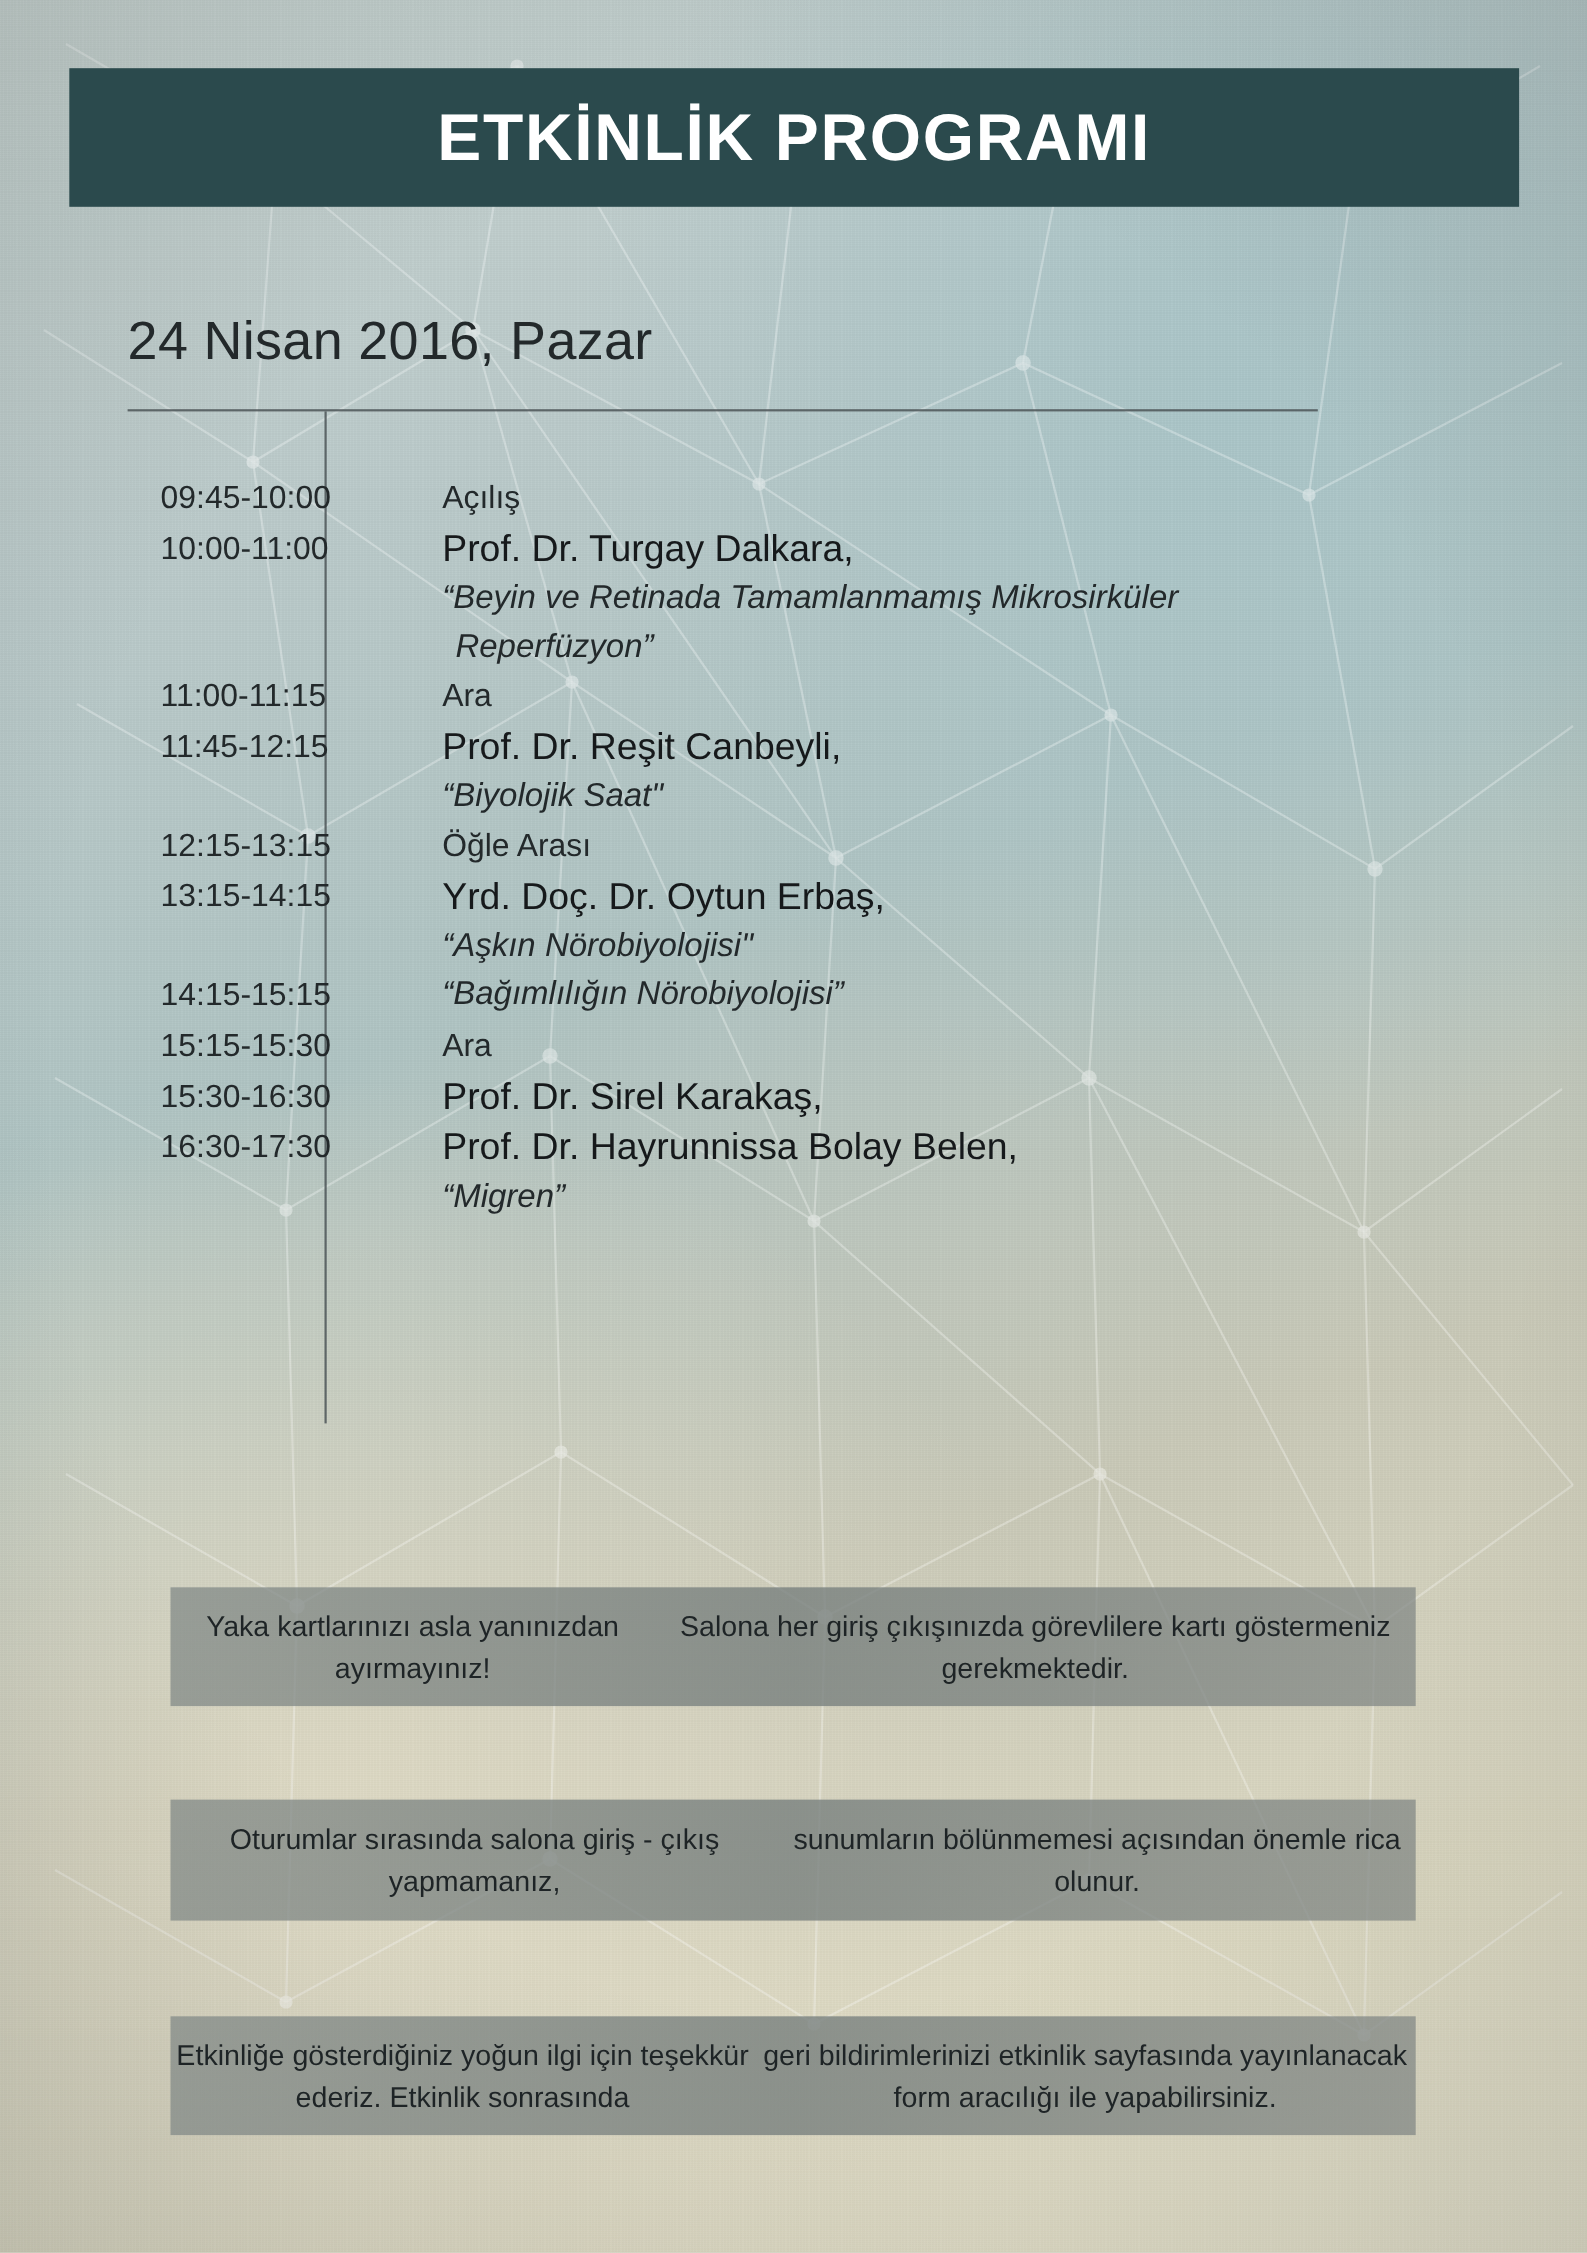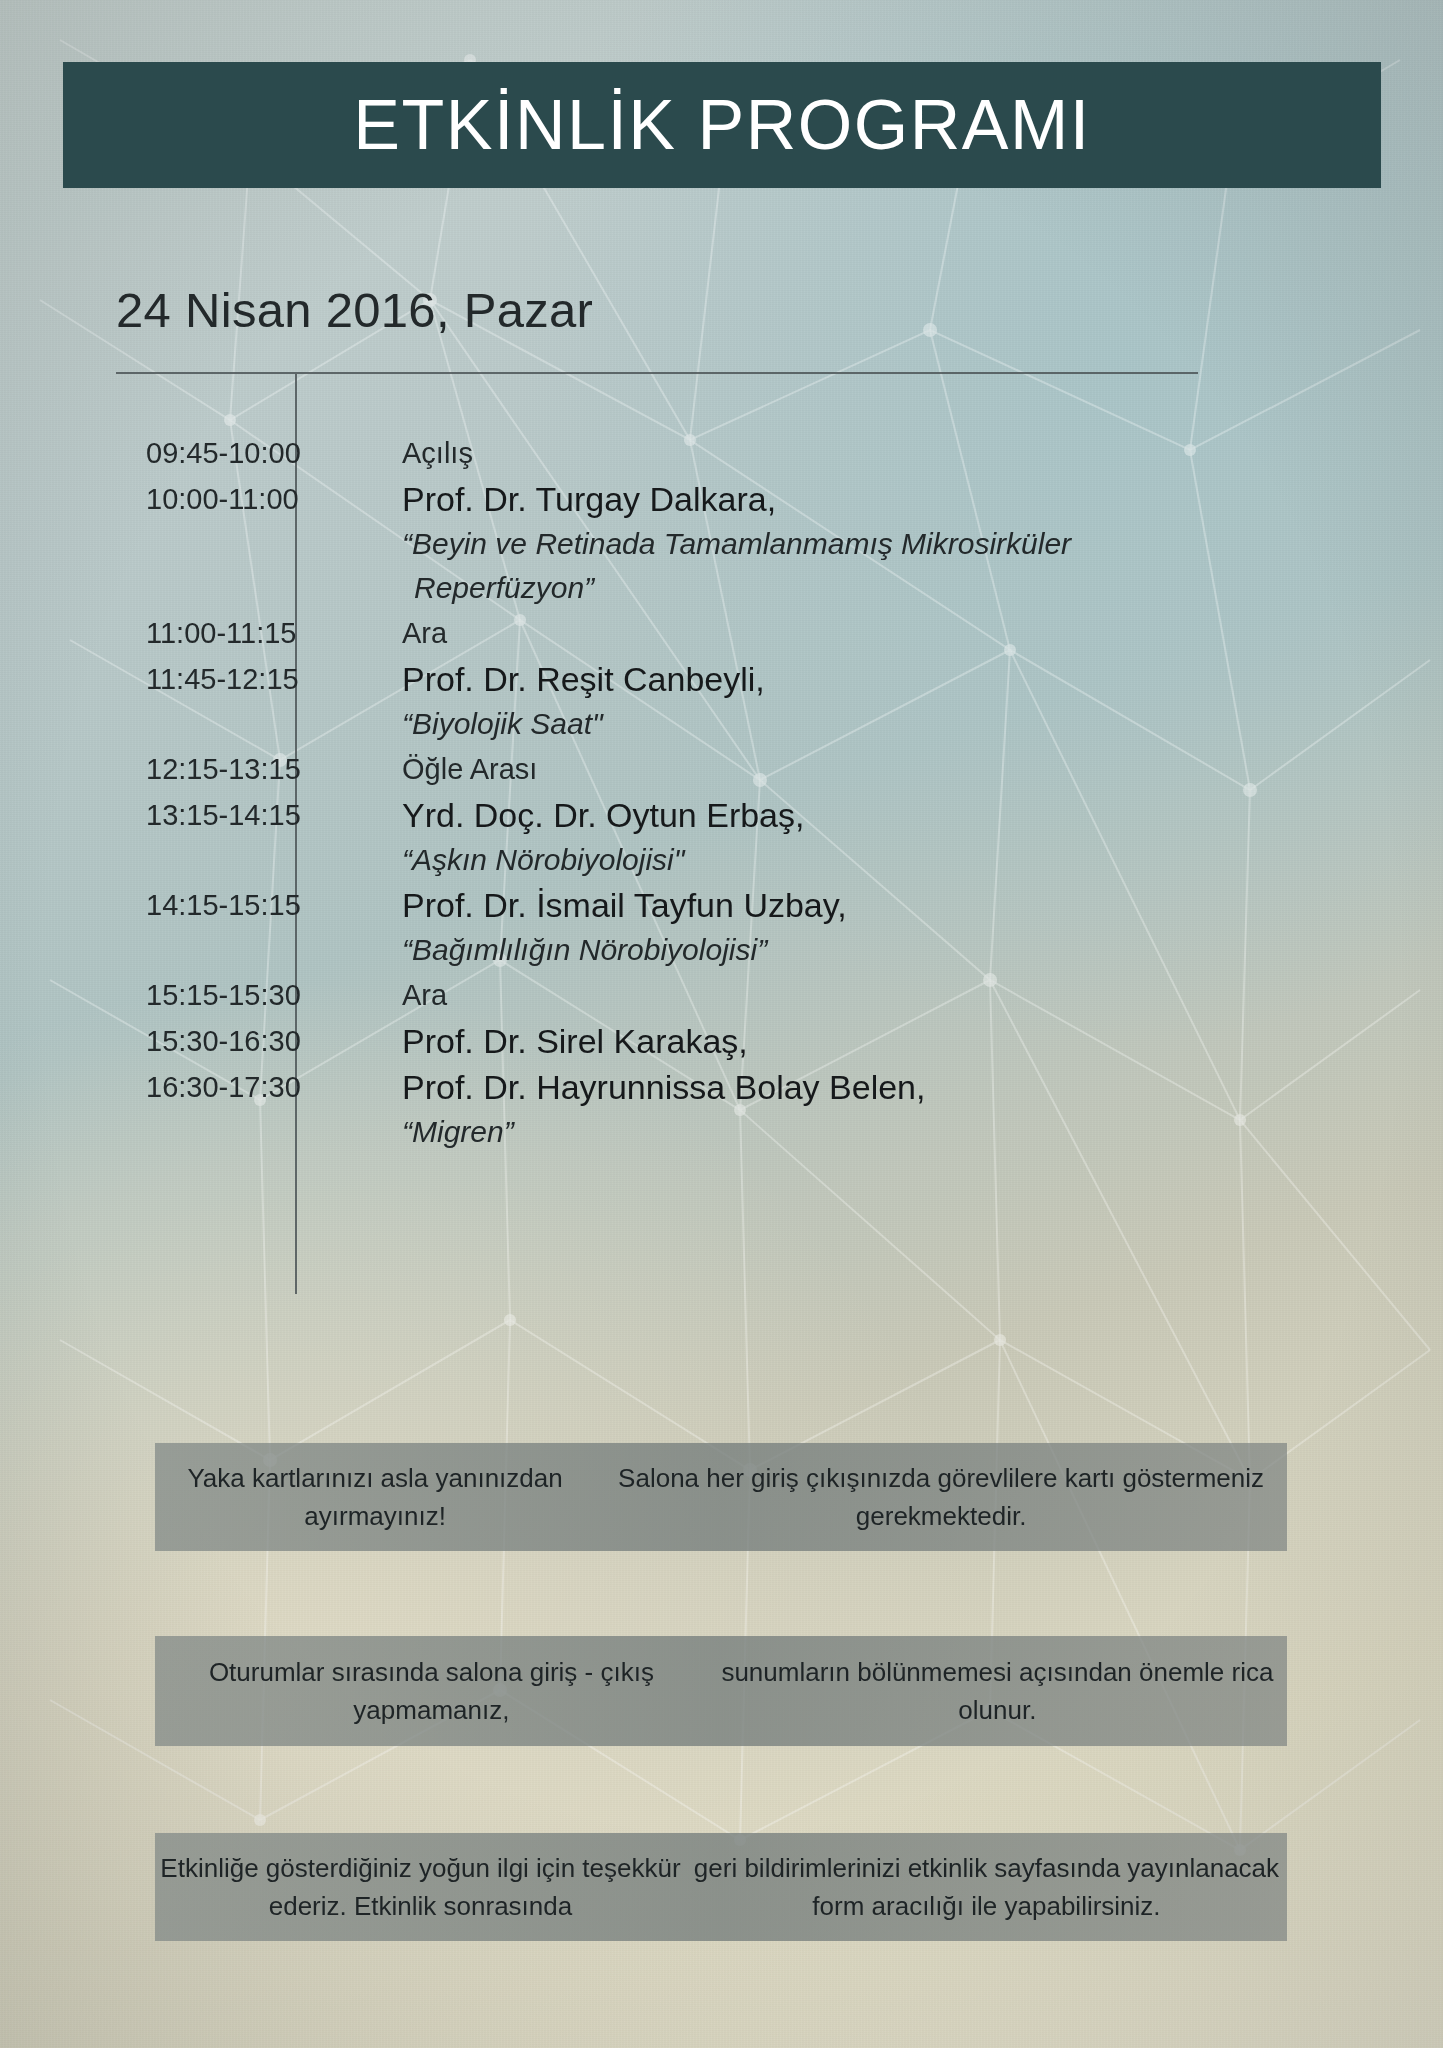--- a/index.html
+++ b/index.html
@@ -56,22 +56,22 @@
     width: 1318px;
     height: 126px;
     background: #2b4a4d;
     display: flex;
     align-items: center;
     justify-content: center;
   }
   .title-bar h1 {
     margin: 0;
     color: #ffffff;
-    font-size: 70px;
-    font-weight: 400;
+    font-size: 60px;
+    font-weight: 700;
     letter-spacing: 1.5px;
     line-height: 1;
     white-space: nowrap;
     font-family: "Liberation Sans", sans-serif;
   }
 
   
   .date-line {
     position: absolute;
     left: 116px;
@@ -273,21 +273,20 @@
       <div class="row">
         <div class="time">13:15-14:15</div>
         <div class="entry">
           <div class="speaker">Yrd. Doç. Dr. Oytun Erbaş,</div>
           <div class="talk">“Aşkın Nörobiyolojisi"</div>
         </div>
       </div>
       <div class="row">
         <div class="time">14:15-15:15</div>
         <div class="entry">
-          <div class="speaker">Prof. Dr. İsmail Tayfun Uzbay,</div>
           <div class="talk">“Bağımlılığın Nörobiyolojisi”</div>
         </div>
       </div>
       <div class="row">
         <div class="time">15:15-15:30</div>
         <div class="entry">
           <div class="simple">Ara</div>
         </div>
       </div>
       <div class="row">

